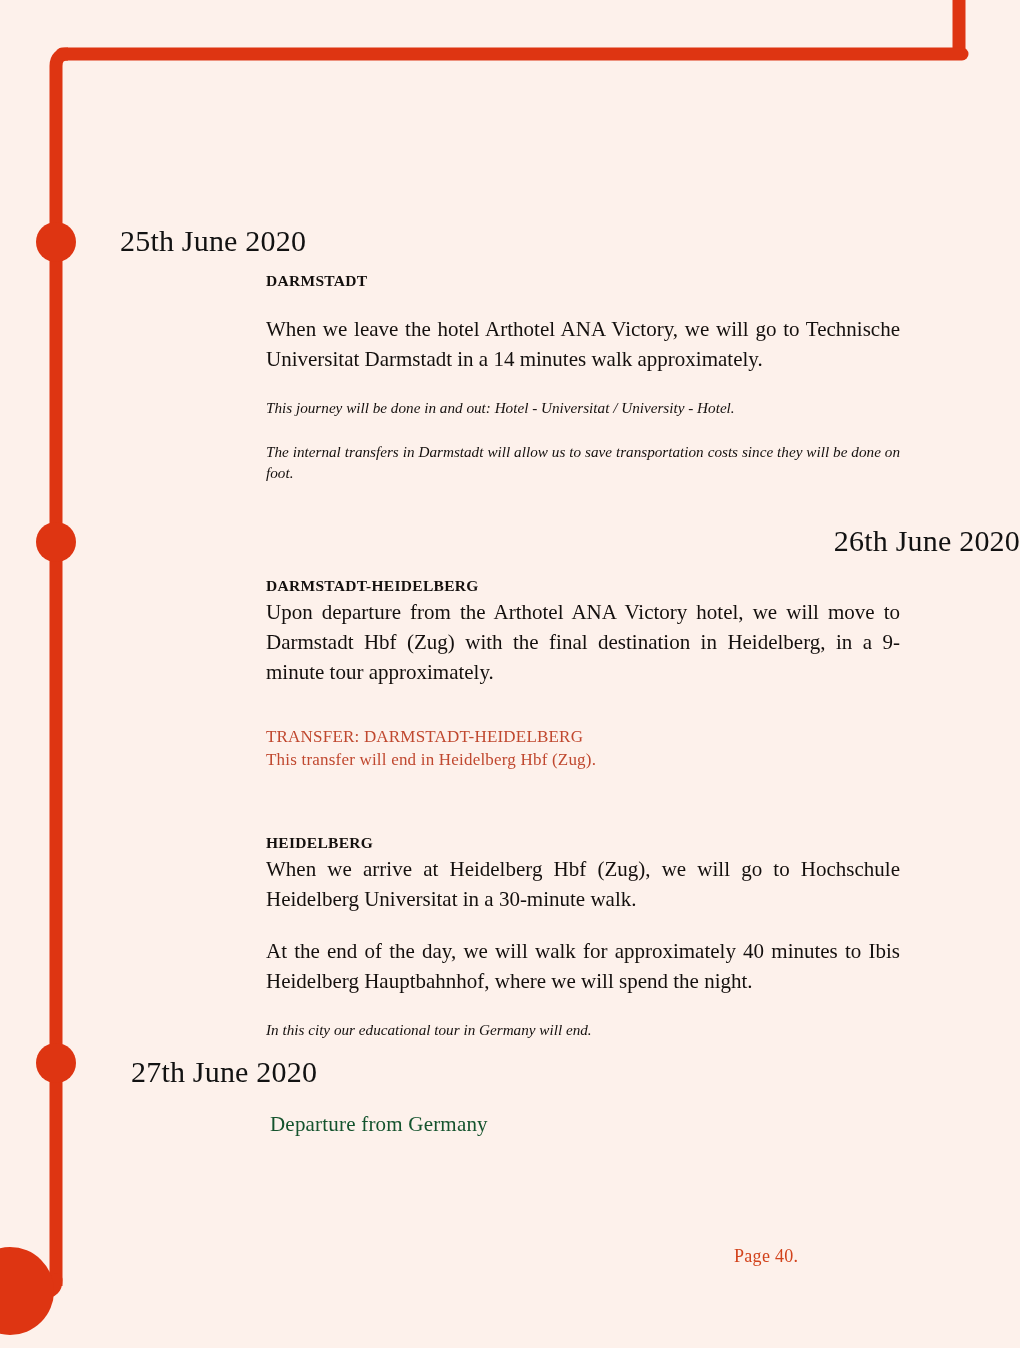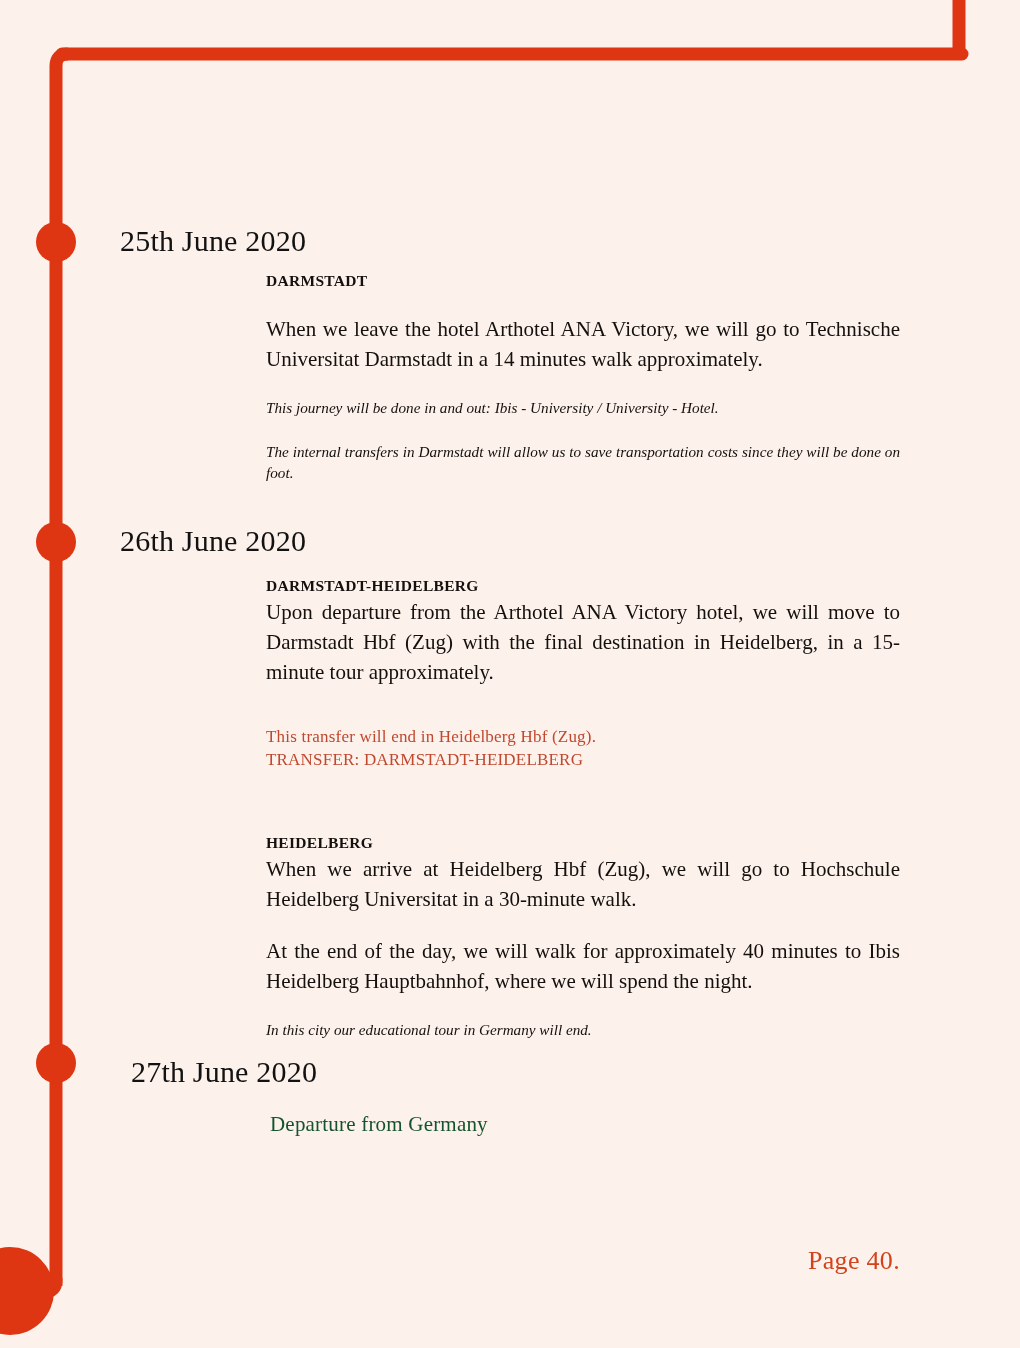--- a/index.html
+++ b/index.html
@@ -94,23 +94,23 @@
     color: #14532d;
     font-size: 21px;
     letter-spacing: 0.2px;
   }
 
   #page-number {
     position: absolute;
     right: 46px;
     top: 1246px;
     width: 240px;
-    text-align: center;
+    text-align: left;
     color: #D2431C;
-    font-size: 26px;
+    font-size: 18px;
     letter-spacing: 0.3px;
     font-family: Liberation Serif, serif;
   }
 </style>
 </head>
 <body>
 
 <div id="rail-layer">
   <svg width="1020" height="1348" viewBox="0 0 1020 1348">
 
@@ -133,38 +133,38 @@
 <div id="content">
 
   <div class="day-block" style="top:224px;">
     <h2 class="date-heading" style="margin-left:120px;">25th June 2020</h2>
 
     <div class="body-col" style="top:47px;">
       <p class="city-head">DARMSTADT</p>
       <div class="gap-md"></div>
       <p class="para">When we leave the hotel Arthotel ANA Victory, we will go to Technische Universitat Darmstadt in a 14 minutes walk approximately.</p>
       <div class="gap-md"></div>
-      <p class="para italic">This journey will be done in and out: Ibis - University / University - Hotel.</p>
+      <p class="para italic">This journey will be done in and out: Hotel - Universitat / University - Hotel.</p>
       <div class="gap-md"></div>
       <p class="para italic">The internal transfers in Darmstadt will allow us to save transportation costs since they will be done on foot.</p>
     </div>
   </div>
 
   <div class="day-block" style="top:524px;">
-    <h2 class="date-heading" style="margin-left:120px;">26th June 2020</h2>
+    <h2 class="date-heading" style="margin-left:120px;text-align:right;">26th June 2020</h2>
 
     <div class="body-col" style="top:52px;">
       <p class="city-head">DARMSTADT-HEIDELBERG</p>
-      <p class="para">Upon departure from the Arthotel ANA Victory hotel, we will move to Darmstadt Hbf (Zug) with the final destination in Heidelberg, in a 15-minute tour approximately.</p>
+      <p class="para">Upon departure from the Arthotel ANA Victory hotel, we will move to Darmstadt Hbf (Zug) with the final destination in Heidelberg, in a 9-minute tour approximately.</p>
     </div>
   </div>
 
   <div class="transfer-block" style="top:725px;">
+    <p class="t-line">TRANSFER: DARMSTADT-HEIDELBERG</p>
     <p class="t-line">This transfer will end in Heidelberg Hbf (Zug).</p>
-    <p class="t-line">TRANSFER: DARMSTADT-HEIDELBERG</p>
   </div>
 
   <div class="body-col" style="top:833px;">
     <p class="city-head">HEIDELBERG</p>
     <p class="para">When we arrive at Heidelberg Hbf (Zug), we will go to Hochschule Heidelberg Universitat in a 30-minute walk.</p>
     <div class="gap-md"></div>
     <p class="para">At the end of the day, we will walk for approximately 40 minutes to Ibis Heidelberg Hauptbahnhof, where we will spend the night.</p>
     <div class="gap-md"></div>
     <p class="para italic">In this city our educational tour in Germany will end.</p>
   </div>

